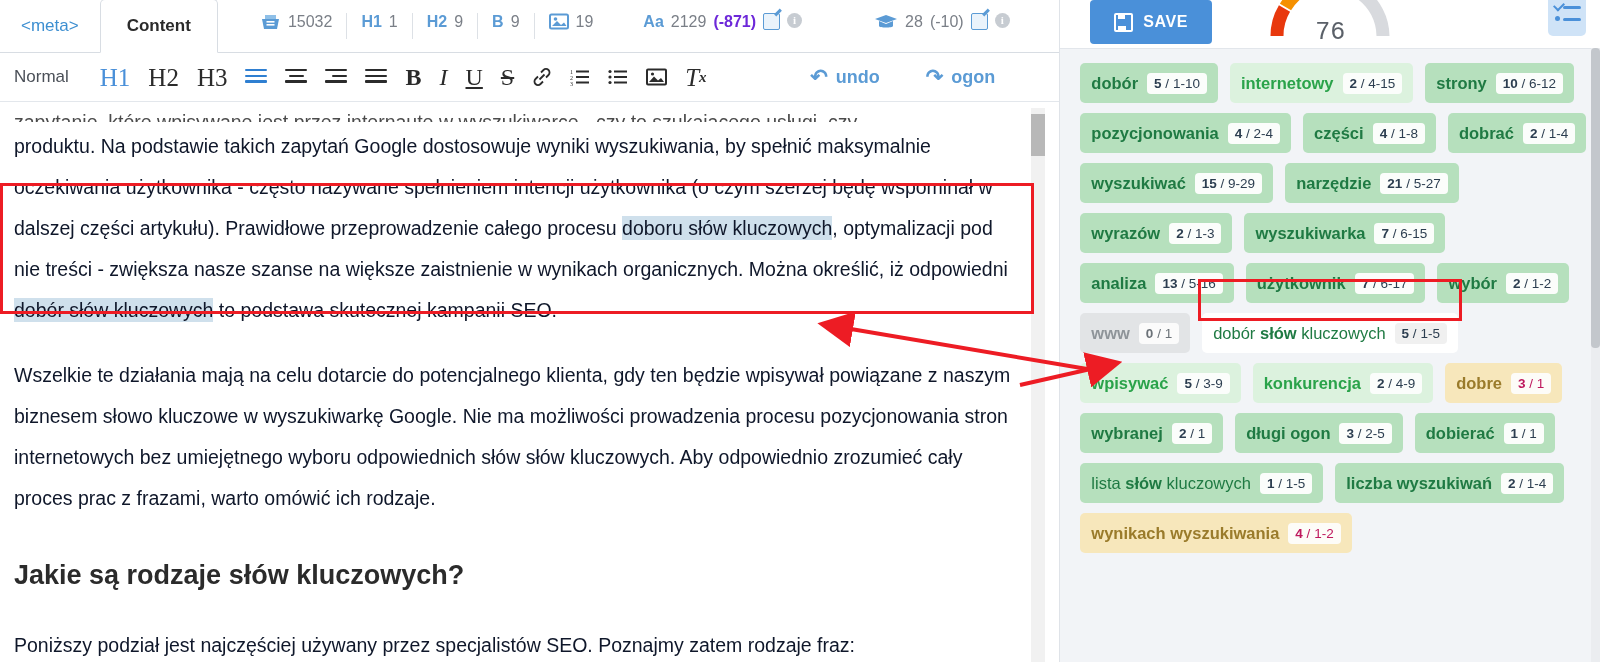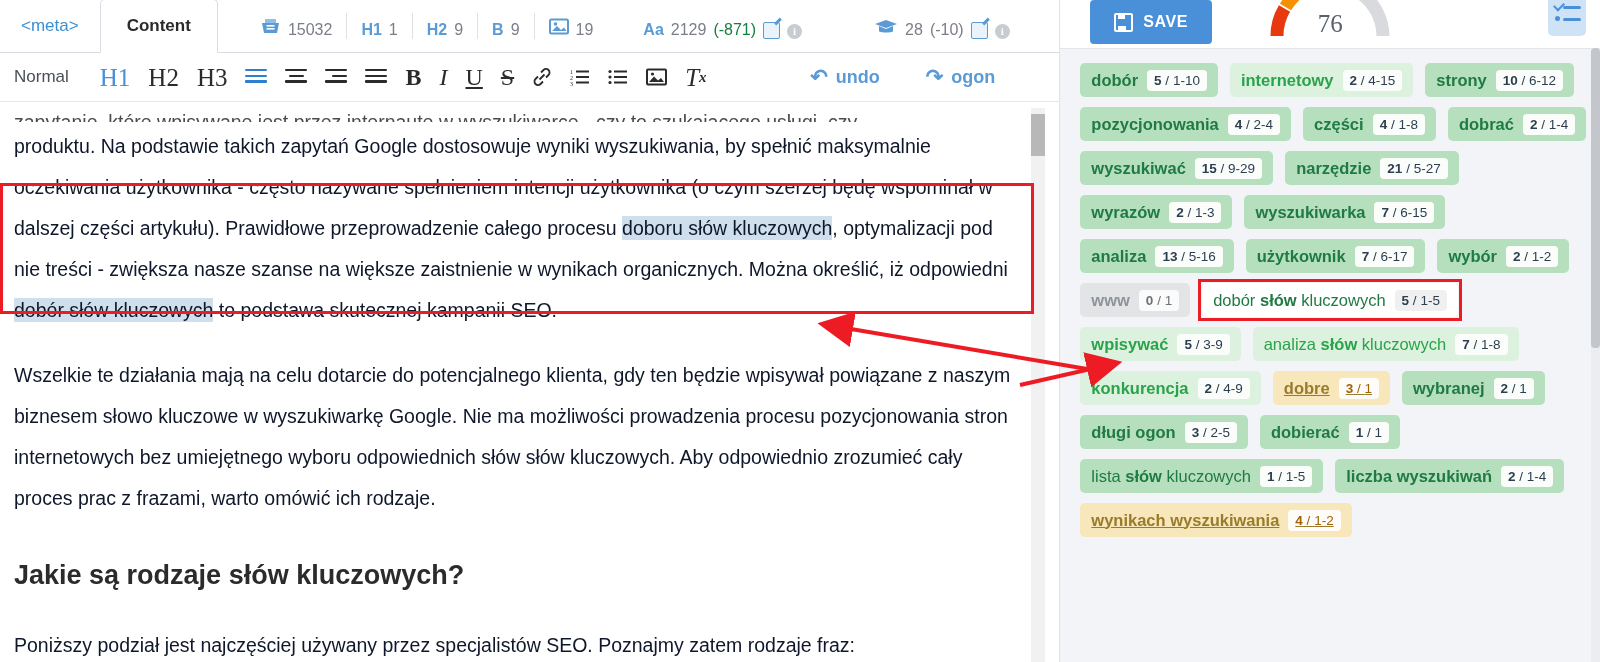--- a/index.html
+++ b/index.html
@@ -26,28 +26,28 @@
   }
   .tab.meta{color:#3d8fd1;font-size:17px;padding:0 20px;height:52px;line-height:52px;}
   .tab.active{
     background:#fff;color:#2b2b2b;font-weight:bold;font-size:17px;
     border:1px solid #d8dde3;border-bottom:1px solid #fff;
     border-radius:5px 5px 0 0;height:52px;line-height:52px;margin-bottom:-1px;
     padding:0 26px;
   }
   .stats{display:flex;align-items:center;height:52px;margin-left:28px;gap:0;}
   .stat{
-    display:flex;align-items:flex-end;gap:7px;font-size:16px;color:#7a7f87;
+    display:flex;align-items:flex-start;gap:7px;font-size:16px;color:#7a7f87;
     padding:0 14px;height:26px;border-right:1px solid #dde1e6;
   }
   .stat:last-child{border-right:none;}
   .stat.noborder{border-right:none;}
   .stat .tagname{font-weight:bold;color:#5b9bd5;font-size:16px;}
   .stat .num{color:#7a7f87;}
-  .stat .neg{color:#15803d;}
+  .stat .neg{color:#6d28d9;font-weight:bold;}
   .ico{display:inline-block;vertical-align:middle;}
   .i-edit{
     width:15px;height:15px;border:1.6px solid #5b9bd5;border-radius:2px;position:relative;
     background:#eaf3fb;cursor:pointer;
   }
   .i-edit:after{
     content:"";position:absolute;right:-3px;top:-3px;width:8px;height:3px;background:#5b9bd5;
     transform:rotate(-45deg);
   }
   .i-info{
@@ -121,56 +121,56 @@
   }
   .save-ico{
     width:15px;height:15px;border:2px solid #fff;border-radius:2px;position:relative;
   }
   .save-ico:before{content:"";position:absolute;left:2px;top:-1px;width:7px;height:5px;background:#fff;}
   .save-ico:after{content:"";position:absolute;left:1.5px;bottom:0px;width:8px;height:4px;background:#fff;}
   .gauge-wrap{
     position:absolute;left:199px;top:-26px;width:142px;height:74px;overflow:hidden;
   }
   .gauge-num{
-    position:absolute;left:0;top:36px;width:142px;text-align:center;
-    font-size:25px;color:#5a6068;font-family:Liberation Serif, serif;
+    position:absolute;left:0;top:44px;width:142px;text-align:center;
+    font-size:25px;color:#5a6068;font-family:Liberation Mono, monospace;
   }
   .chk-btn{
     position:absolute;right:14px;top:-18px;width:38px;height:54px;background:#cfe3f7;
     border-radius:5px;cursor:pointer;
   }
   .chk-btn .ln{position:absolute;right:6px;height:3px;background:#4a90d9;border-radius:2px;}
   .chk-btn .l2{top:24px;right:5px;width:18px;}
   .chk-btn .l3{top:36px;right:5px;width:18px;}
   .chk-btn .ck{position:absolute;left:6px;top:20px;width:8px;height:5px;border-left:2.5px solid #4a90d9;
     border-bottom:2.5px solid #4a90d9;transform:rotate(-45deg);}
   .chk-btn .dot{position:absolute;left:7px;top:34px;width:5px;height:5px;border-radius:50%;background:#4a90d9;}
 
   .tagbox{padding:14px 0 0 20px;position:relative;height:600px;overflow:hidden;}
   .tags{display:flex;flex-wrap:wrap;gap:10px 12px;width:514px;}
   .tag{
-    display:inline-flex;align-items:center;gap:9px;height:34px;padding:0 11px;border-radius:5px;
+    display:inline-flex;align-items:center;gap:9px;height:40px;padding:0 11px;border-radius:5px;
     font-size:16.5px;white-space:nowrap;cursor:pointer;
   }
   .tag .lbl{font-weight:bold;}
   .tag .cnt{
     background:#fff;border-radius:4px;padding:2px 7px;font-size:13.5px;font-weight:bold;
     line-height:17px;
   }
   .tag .cnt .sep{font-weight:normal;}
   .tag .cnt .rng{font-weight:normal;}
   
   .tag.green{background:#b6e0bd;color:#1f7a43;}
   .tag.green .cnt{color:#2c3e50;background:#fbfdfb;}
   .tag.green-l{background:#dcf2de;color:#2aa34a;}
   .tag.green-l .cnt{color:#2c3e50;background:#fbfdfb;}
   .tag.gray{background:#e2e4e6;color:#8e9499;}
   .tag.gray .cnt{color:#6b7278;background:#fbfbfb;}
-  .tag.yellow{background:#f7e7bb;color:#9a7b2b;text-decoration:underline;}
-  .tag.yellow .cnt{color:#a16207;background:#fdfcf8;}
+  .tag.yellow{background:#f7e7bb;color:#9a7b2b;}
+  .tag.yellow .cnt{color:#be185d;background:#fdfcf8;}
   .tag.white{background:#fff;color:#1f7a43;}
   .tag.white .cnt{color:#2c3e50;background:#f0f0f0;}
 
   
   .tag-redbox{position:absolute;left:20px;top:330px;width:282px;height:42px;}
 
   
   .rp-scroll{position:absolute;right:0;top:48px;width:9px;height:614px;background:#ebedf0;}
   .rp-scroll .thumb{position:absolute;top:0;left:0;width:9px;height:300px;background:#c3c7cc;border-radius:4px;}
 
@@ -444,24 +444,20 @@
             <span class="lbl">www</span>
             <span class="cnt"><b>0</b><span class="sep"> / </span><span class="rng">1</span></span>
           </div>
           <div class="tag white">
             <span class="lbl" style="font-weight: 500;">dobór <b>słów</b> kluczowych</span>
             <span class="cnt"><b>5</b><span class="sep"> / </span><span class="rng">1-5</span></span>
           </div>
           <div class="tag green-l">
             <span class="lbl">wpisywać</span>
             <span class="cnt"><b>5</b><span class="sep"> / </span><span class="rng">3-9</span></span>
-          </div>
-          <div class="tag green-l">
-            <span class="lbl" style="font-weight: 500;">analiza <b>słów</b> kluczowych</span>
-            <span class="cnt"><b>7</b><span class="sep"> / </span><span class="rng">1-8</span></span>
           </div>
           <div class="tag green-l">
             <span class="lbl">konkurencja</span>
             <span class="cnt"><b>2</b><span class="sep"> / </span><span class="rng">4-9</span></span>
           </div>
           <div class="tag yellow">
             <span class="lbl">dobre</span>
             <span class="cnt"><b>3</b><span class="sep"> / </span><span class="rng">1</span></span>
           </div>
           <div class="tag green">

